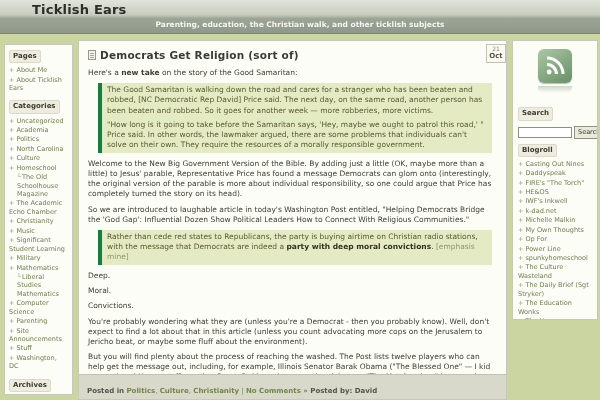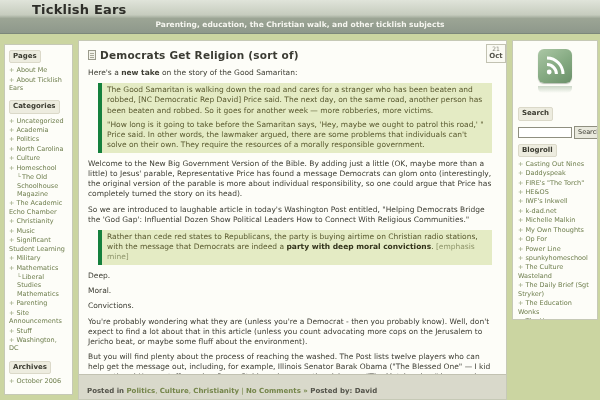--- a/index.html
+++ b/index.html
@@ -132,20 +132,21 @@
           <li><span class="plus">+</span><a href="#">Culture</a></li>
           <li><span class="plus">+</span><a href="#">Homeschool</a></li>
           <li class="sub-item"><span class="elbow">└</span><a href="#">The Old Schoolhouse Magazine</a></li>
           <li><span class="plus">+</span><a href="#">The Academic Echo Chamber</a></li>
           <li><span class="plus">+</span><a href="#">Christianity</a></li>
           <li><span class="plus">+</span><a href="#">Music</a></li>
           <li><span class="plus">+</span><a href="#">Significant Student Learning</a></li>
           <li><span class="plus">+</span><a href="#">Military</a></li>
           <li><span class="plus">+</span><a href="#">Mathematics</a></li>
           <li class="sub-item"><span class="elbow">└</span><a href="#">Liberal Studies Mathematics</a></li>
+          <li><span class="plus">+</span><a href="#">Computer Science</a></li>
           <li><span class="plus">+</span><a href="#">Parenting</a></li>
           <li><span class="plus">+</span><a href="#">Site Announcements</a></li>
           <li><span class="plus">+</span><a href="#">Stuff</a></li>
           <li><span class="plus">+</span><a href="#">Washington, DC</a></li>
         </ul><span class="sb-heading">Archives</span><ul class="sb-list">
           <li><span class="plus">+</span><a href="#">October 2006</a></li>
         </ul></div>
   </div>
 
   <div class="main-col">

